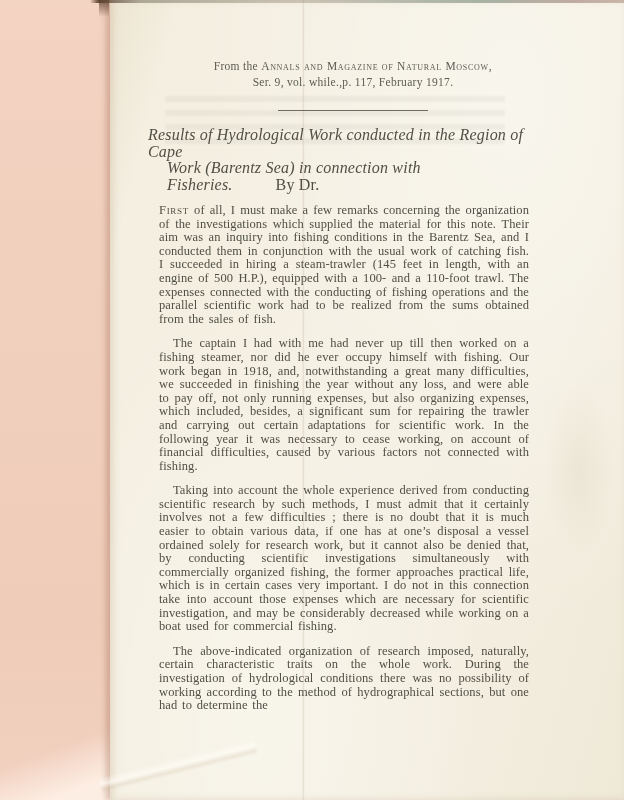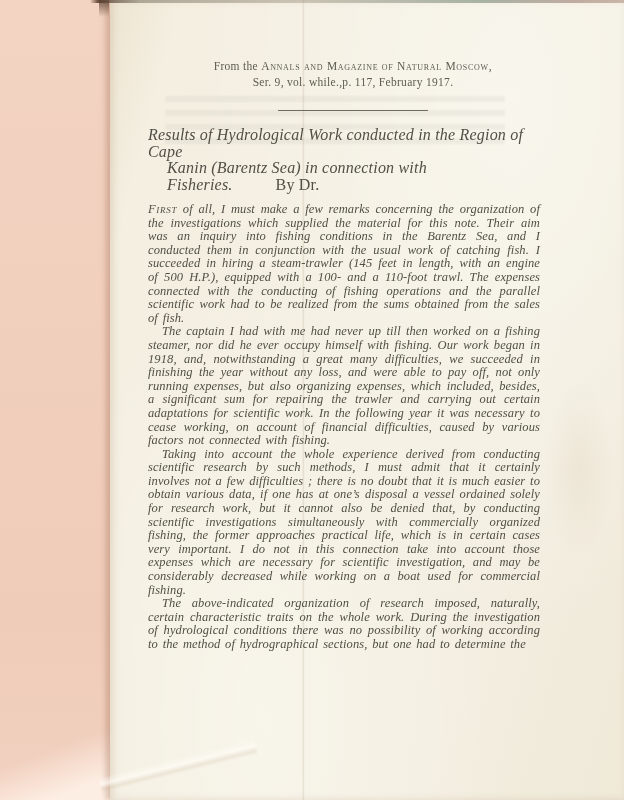--- a/index.html
+++ b/index.html
@@ -87,21 +87,21 @@
   .title .it { font-style: italic; }
   .title .t2 { padding-left: 19px; }
   .title .t3 { padding-left: 9px; font-style: normal; }
   .by-gap { padding-left: 7px; margin-left: 36px; }
 
   .bodytext {
     margin-top: 10px; font-size: 12.5px; line-height: 13.6px;
     text-align: justify; color: #504f45;
     letter-spacing: 0.1px; word-spacing: 1.5px;
   }
-  .bodytext p { margin: 0; font-style: italic; }
+  .bodytext p { margin: 11px; }
   .bodytext p.indent { text-indent: 14px; }
 </style>
 </head>
 <body>
 
 <div class="scene">
 
   <div class="cover">
     <div class="cover-curl"></div>
   </div>
@@ -116,21 +116,21 @@
 
       <div class="citation">
         <div><span class="it">From the </span><span class="sc">Annals and Magazine of Natural Moscow,</span></div>
         <div><span>Ser. 9, vol. while.,p. 117, </span><span class="it">February</span><span> 1917.</span></div>
       </div>
 
       <div class="citation-rule"></div>
 
       <div class="title">
         <div class="t1 it">Results of Hydrological Work conducted in the Region of Cape</div>
-        <div class="t2"><span class="it">Kanin (Barentz Sea) in connection with Fisheries.</span><span class="by-gap">By Dr.</span></div>
+        <div class="t2"><span class="it">Work (Barentz Sea) in connection with Fisheries.</span><span class="by-gap">By Dr.</span></div>
       </div>
 
       <div class="bodytext">
         <p><span class="sc">First</span><span> of all, I must make a few remarks concerning the organization of the investigations which supplied the material for this note.  Their aim was an inquiry into fishing conditions in the Barentz Sea, and I conducted them in conjunction with the usual work of catching fish. I succeeded in hiring a steam-trawler (145 feet in length, with an engine of 500 H.P.), equipped with a 100- and a 110-foot trawl.  The expenses connected with the conducting of fishing operations and the parallel scientific work had to be realized from the sums obtained from the sales of fish.</span></p>
         <p class="indent">The captain I had with me had never up till then worked on a fishing steamer, nor did he ever occupy himself with fishing.  Our work began in 1918, and, notwithstanding a great many difficulties, we succeeded in finishing the year without any loss, and were able to pay off, not only running expenses, but also organizing expenses, which included, besides, a significant sum for repairing the trawler and carrying out certain adaptations for scientific work.  In the following year it was necessary to cease working, on account of financial difficulties, caused by various factors not connected with fishing.</p>
         <p class="indent">Taking into account the whole experience derived from conducting scientific research by such methods, I must admit that it certainly involves not a few difficulties ; there is no doubt that it is much easier to obtain various data, if one has at one’s disposal a vessel ordained solely for research work, but it cannot also be denied that, by conducting scientific investigations simultaneously with commercially organized fishing, the former approaches practical life, which is in certain cases very important.  I do not in this connection take into account those expenses which are necessary for scientific investigation, and may be considerably decreased while working on a boat used for commercial fishing.</p>
         <p class="indent">The above-indicated organization of research imposed, naturally, certain characteristic traits on the whole work. During the investigation of hydrological conditions there was no possibility of working according to the method of hydrographical sections, but one had to determine the</p>
       </div>
 
     </div>

